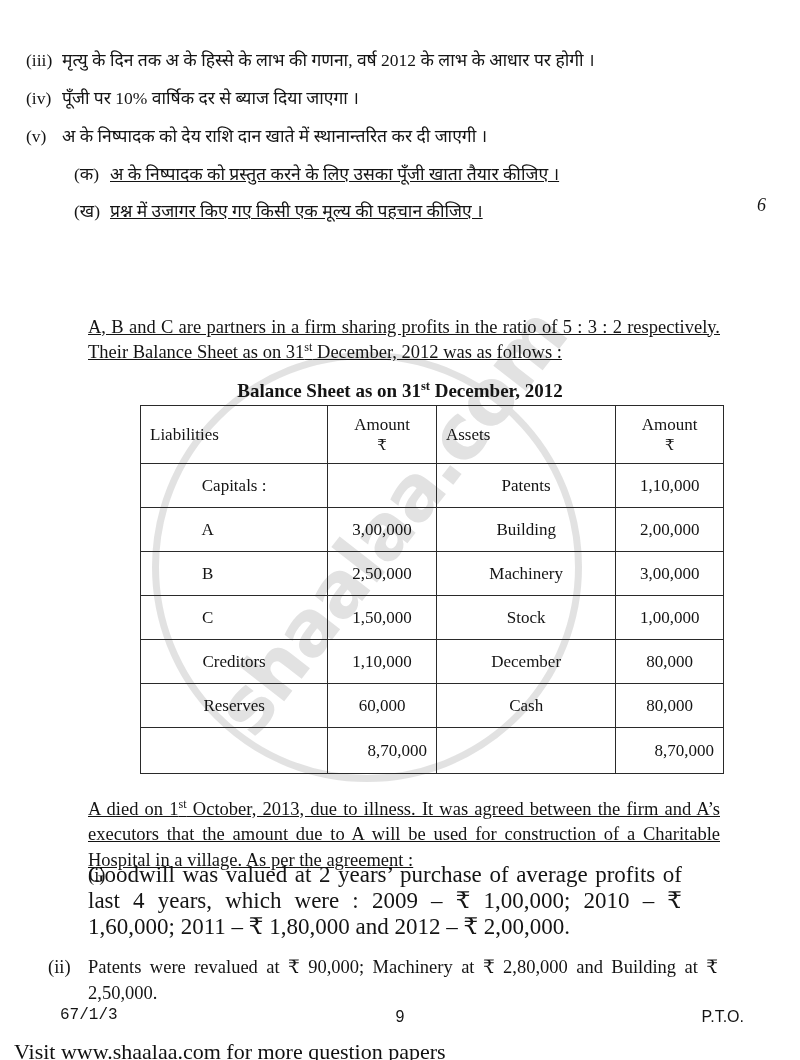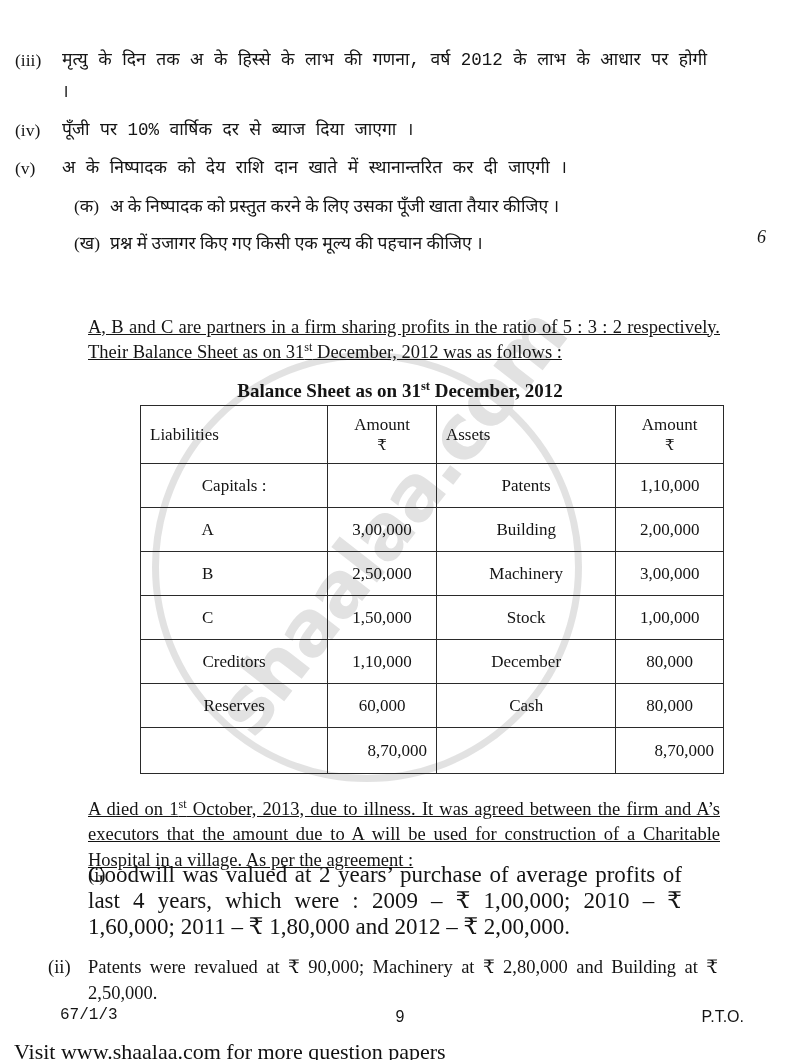--- a/index.html
+++ b/index.html
@@ -73,32 +73,32 @@
   }
 
   .hindi {
     font-family: "Liberation Serif", "DejaVu Serif", serif;
     font-size: 17.5px;
     line-height: 33px;
   }
 
   
   #hindi-block { position: absolute; left: 0; top: 44px; width: 800px; }
-  #hindi-block .item .marker { width: 62px; padding-left: 15px; }
-  #hindi-block .item .body { padding-right: 76px; font-family: Liberation Mono, monospace; }
+  #hindi-block .item .marker { width: 62px; padding-left: 26px; }
+  #hindi-block .item .body { padding-right: 76px; }
 
   .sub-item { display: flex; align-items: flex-start; margin-bottom: 4px; }
   .sub-item .marker {
     flex: 0 0 auto;
     width: 110px;
     padding-left: 74px;
     font-size: 17.5px;
     line-height: 33px;
   }
-  .sub-item .body { flex: 1 1 auto; font-size: 17.5px; line-height: 33px; }
+  .sub-item .body { flex: 1 1 auto; font-size: 17.5px; line-height: 33px; text-decoration: underline; }
 
   .marks {
     position: absolute;
     right: 34px;
     font-style: italic;
     font-size: 18px;
   }
 
   
   .para {

